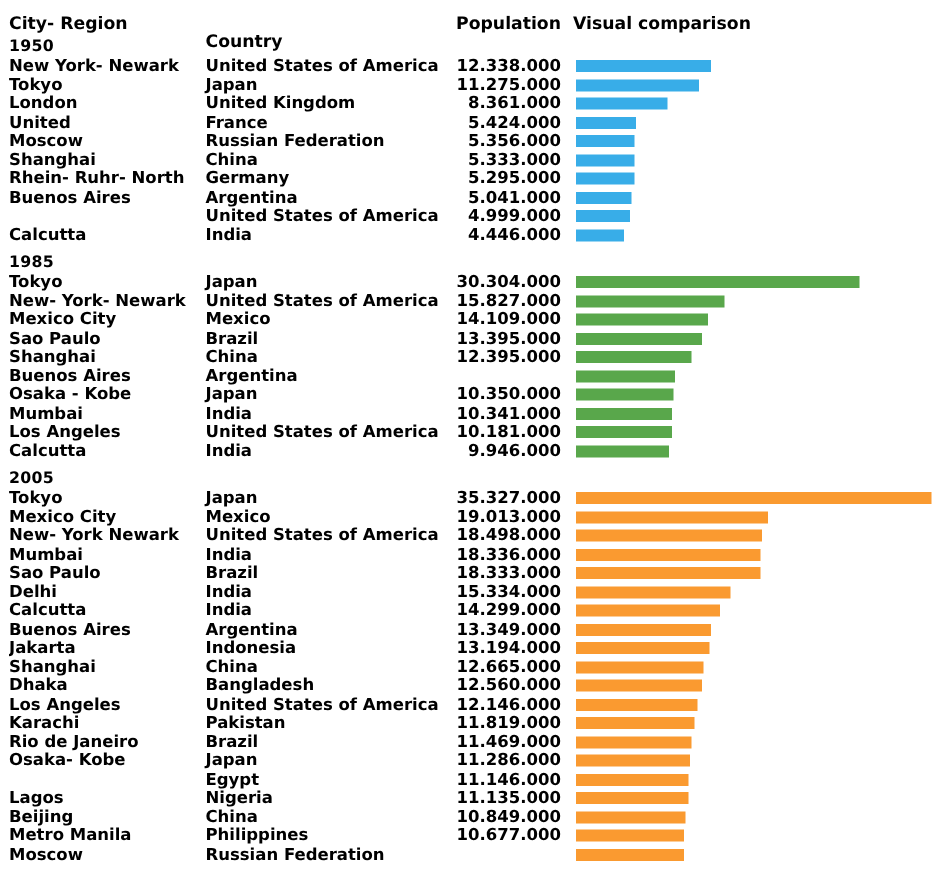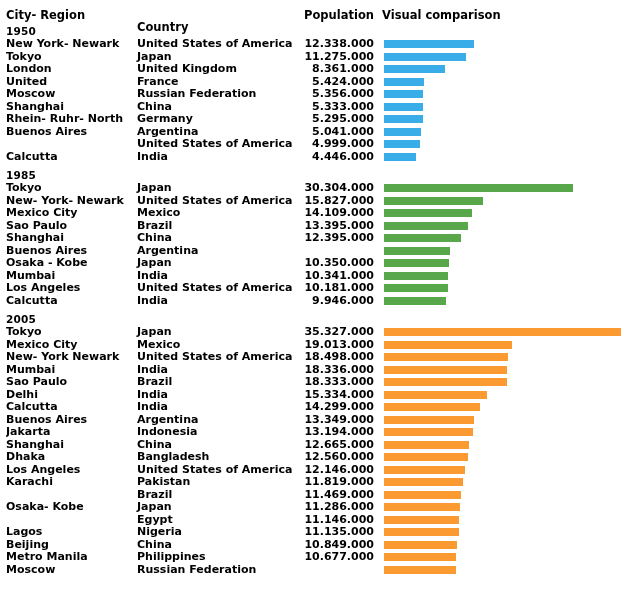--- a/index.html
+++ b/index.html
@@ -368,20 +368,21 @@
         </div>
         <div class="row">
           <span class="cell-city">Karachi</span>
           <span class="cell-country">Pakistan</span>
           <span class="cell-pop">11.819.000</span>
           <span class="cell-bar-wrap">
             <span class="bar" style="background: rgb(250, 154, 48); width: 79.29px;"></span>
           </span>
         </div>
         <div class="row">
+          <span class="cell-city">Rio de Janeiro</span>
           <span class="cell-country">Brazil</span>
           <span class="cell-pop">11.469.000</span>
           <span class="cell-bar-wrap">
             <span class="bar" style="background: rgb(250, 154, 48); width: 76.94px;"></span>
           </span>
         </div>
         <div class="row">
           <span class="cell-city">Osaka- Kobe</span>
           <span class="cell-country">Japan</span>
           <span class="cell-pop">11.286.000</span>

